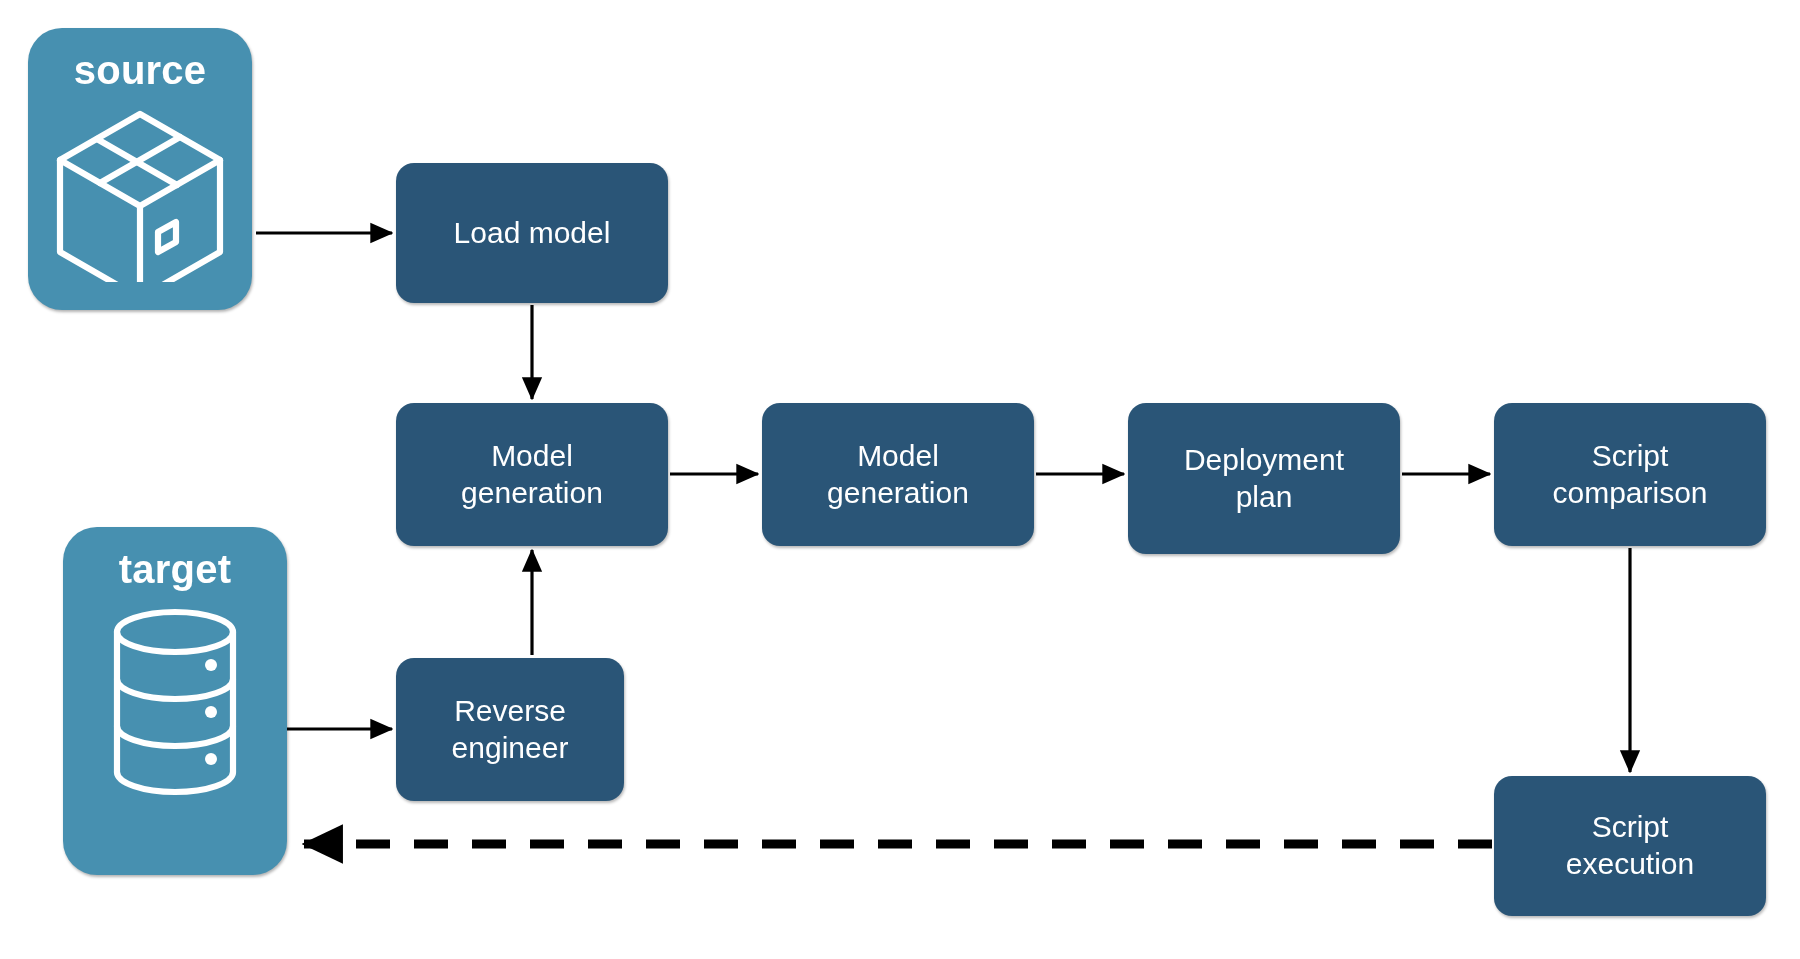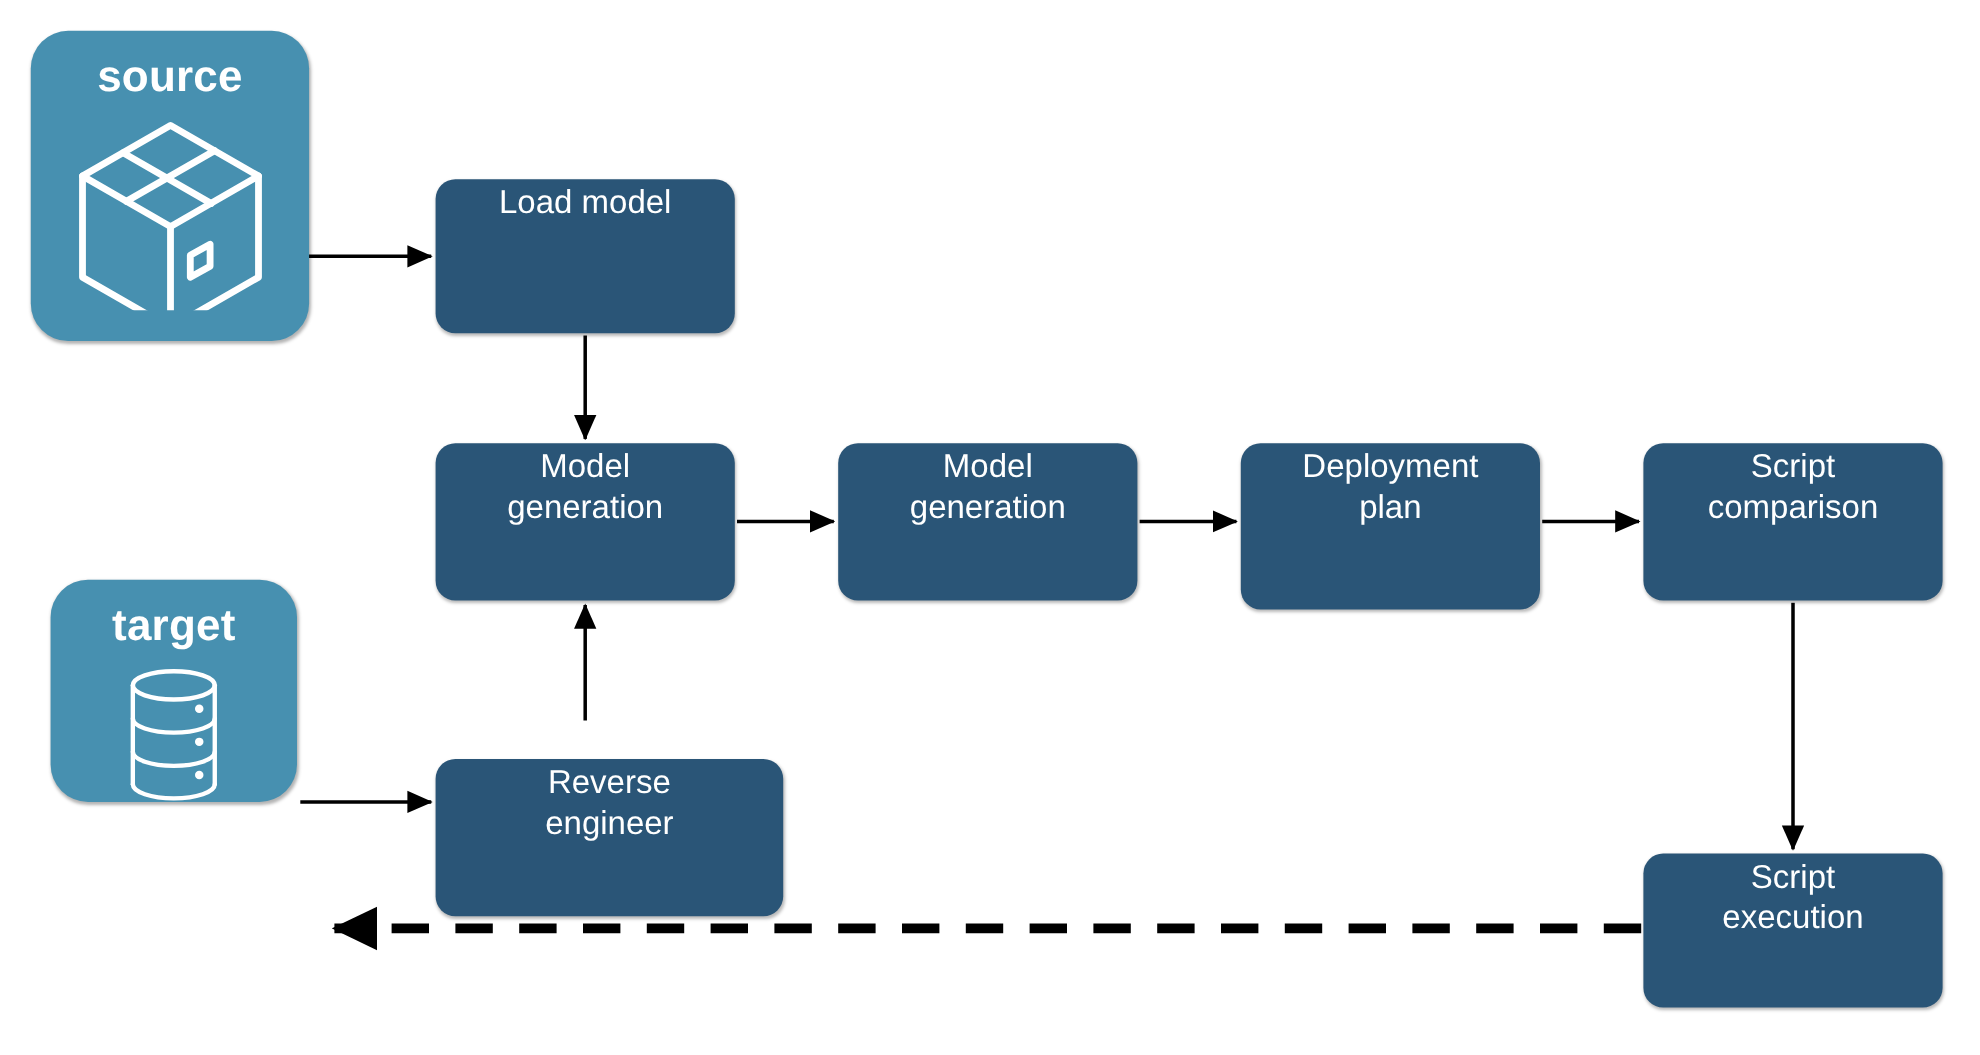--- a/index.html
+++ b/index.html
@@ -47,58 +47,59 @@
     text-align: center;
     white-space: nowrap;
   }
   .endpoint-icon {
     display: block;
   }
 
   #ep-source {
     left: 28px;
     top: 28px;
-    width: 253px;
+    width: 224px;
     height: 282px;
     padding-top: 22px;
   }
   #ep-source .endpoint-icon { margin-top: 16px; }
 
   #ep-target {
-    left: 46px;
+    left: 63px;
     top: 527px;
     width: 224px;
-    height: 202px;
+    height: 348px;
     padding-top: 22px;
   }
   #ep-target .endpoint-icon { margin-top: 18px; }
 
   
   .pbox {
     position: absolute;
     background: #2a5577;
     border-radius: 18px;
     box-shadow: 1px 2px 3px rgba(0,0,0,0.28);
     color: #ffffff;
     display: flex;
+    align-items: center;
     justify-content: center;
     text-align: center;
     font-size: 30px;
     line-height: 1.22;
     box-sizing: border-box;
     padding: 4px 10px;
     font-weight: 400;
   }
 
   #box-load-model      { left: 396px; top: 163px; width: 272px; height: 140px; }
   #box-model-comparison{ left: 396px; top: 403px; width: 272px; height: 143px; }
   #box-model-differences{left: 762px; top: 403px; width: 272px; height: 143px; }
   #box-deployment-plan { left: 1128px; top: 403px; width: 272px; height: 151px; }
   #box-script-generation{left: 1494px; top: 403px; width: 272px; height: 143px; }
-  #box-reverse-engineer{ left: 396px; top: 658px; width: 316px; height: 143px; margin-top: 32px; }
+  #box-reverse-engineer{ left: 396px; top: 658px; width: 228px; height: 143px; }
   #box-script-execution{ left: 1494px; top: 776px; width: 272px; height: 140px; }
 </style>
 </head>
 <body>
 
 <div id="canvas">
 
   <svg class="edges" width="1800" height="959" viewBox="0 0 1800 959" xmlns="http://www.w3.org/2000/svg">
     <defs>
       <marker id="arrowhead" viewBox="0 0 10 10" refX="9.4" refY="5" markerWidth="7.2" markerHeight="7.2" orient="auto-start-reverse">

